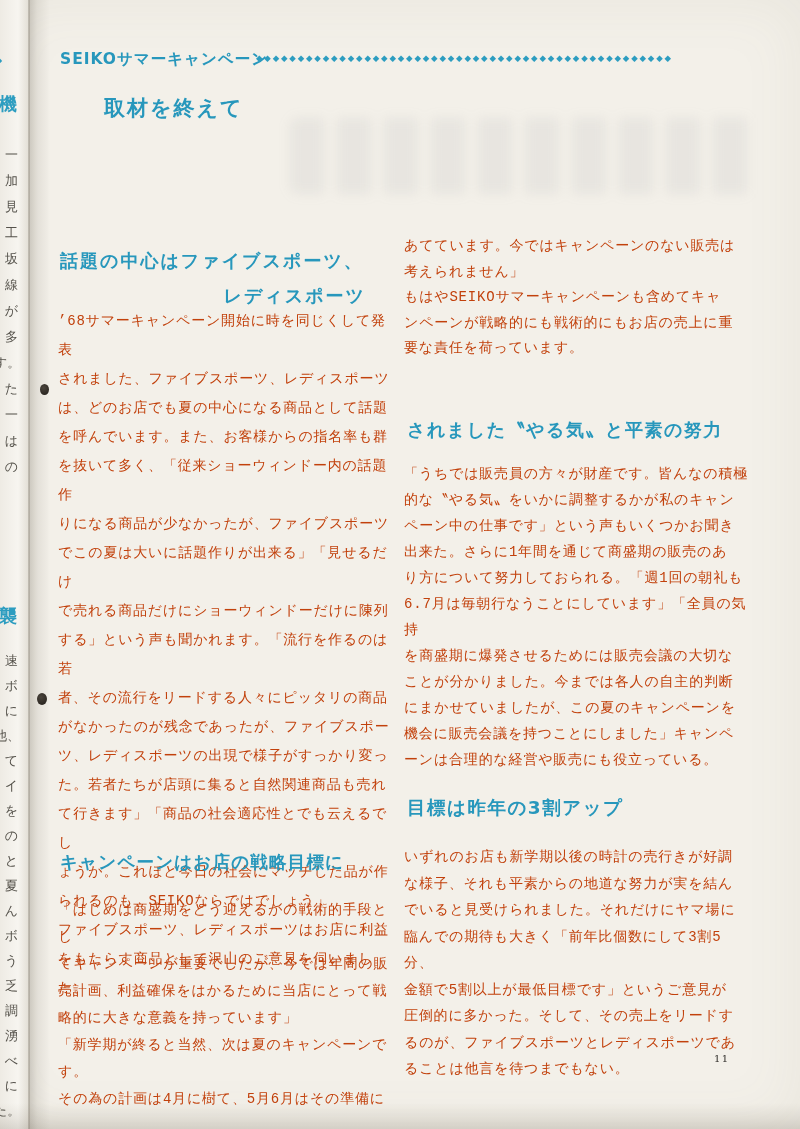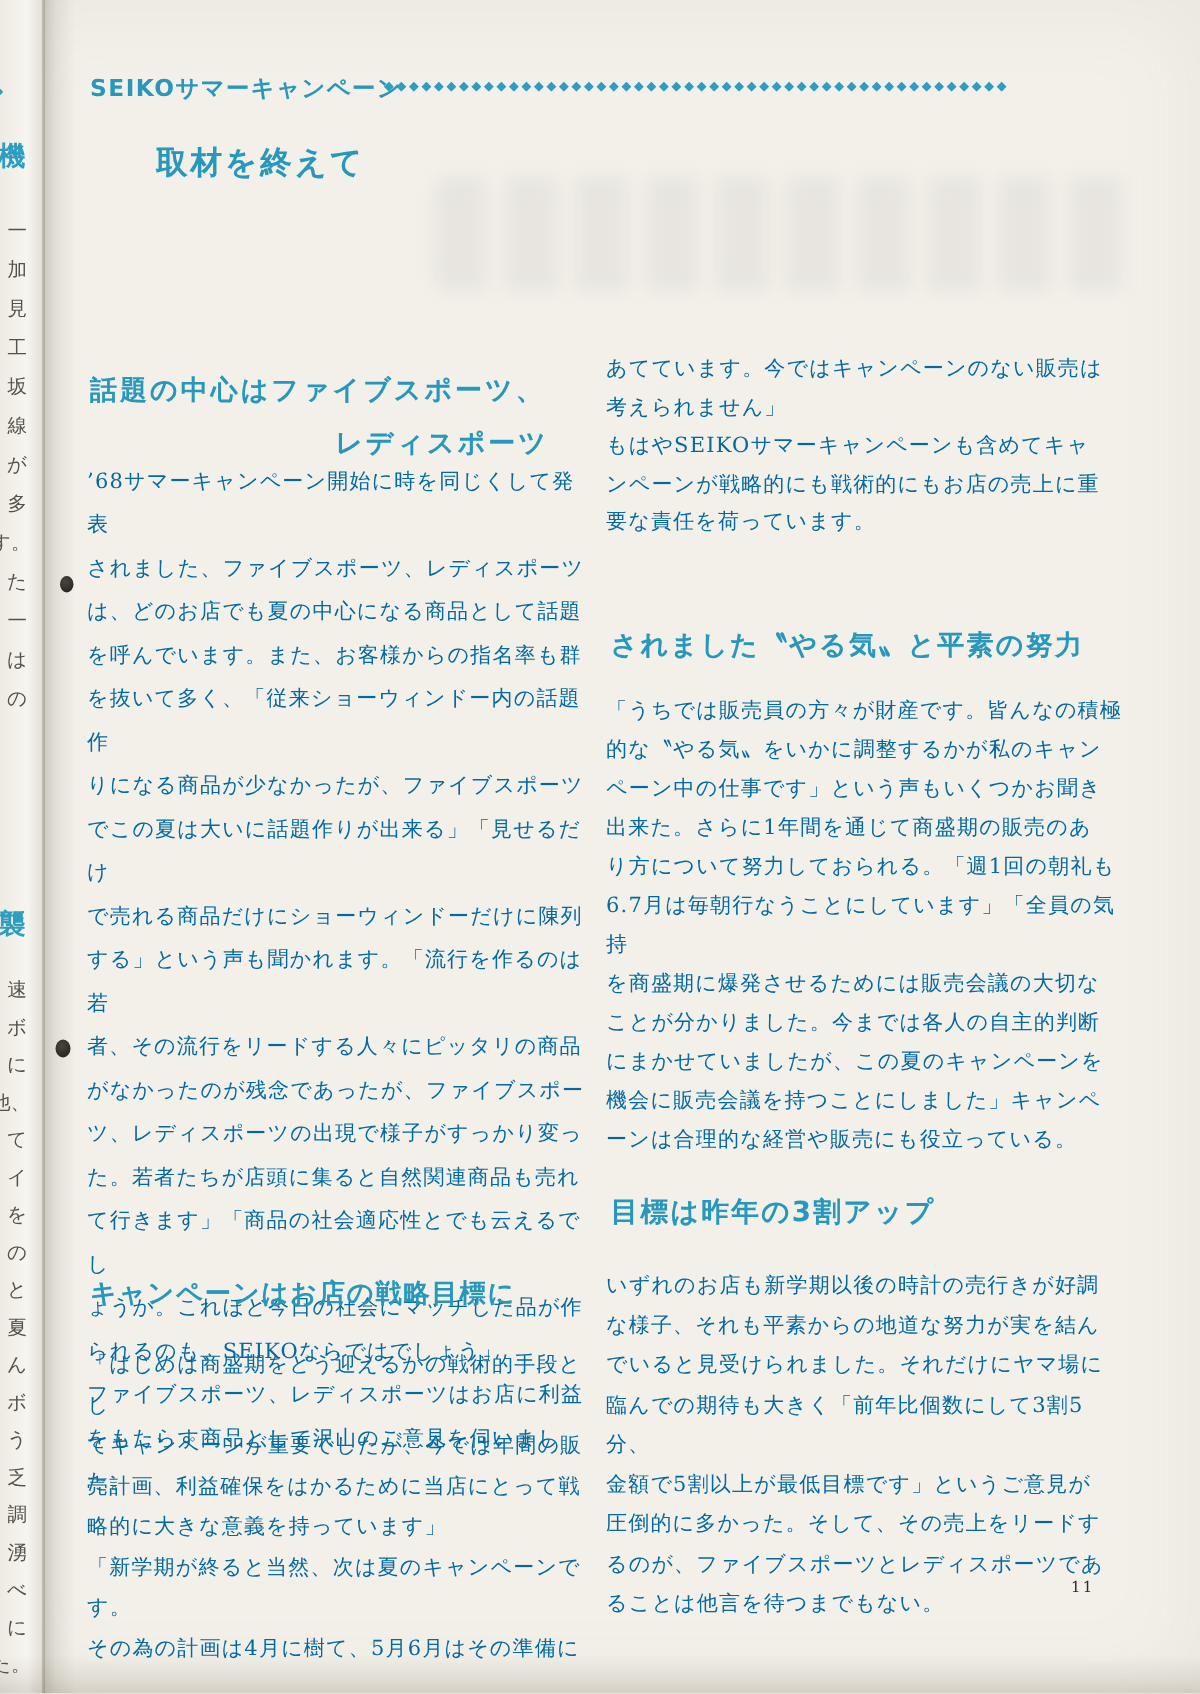--- a/index.html
+++ b/index.html
@@ -71,21 +71,21 @@
     font-weight:bold;color:#2797bc;
   }
   .h-s1{left:60px;top:243px;width:332px;font-size:18px;letter-spacing:2px;line-height:35px;}
   .h-s1 .l2{text-align:right;padding-right:26px;}
   .h-s2{left:60px;top:850px;font-size:17.5px;letter-spacing:1.2px;}
   .h-s3{left:407px;top:418px;font-size:18px;letter-spacing:1.5px;}
   .h-s4{left:407px;top:795px;font-size:18.5px;letter-spacing:1.5px;}
   
   .body-text{
     position:absolute;white-space:pre-line;
-    font-size:14px;letter-spacing:0.8px;color:#0369a1;
+    font-size:14px;letter-spacing:0.8px;color:#c2410c;font-family:Liberation Mono, monospace;
   }
   .b-s1{left:58px;top:307px;width:336px;line-height:29px;}
   .b-s2{left:58px;top:897px;width:336px;line-height:27px;}
   .b-cont{left:404px;top:234px;width:344px;line-height:25.5px;}
   .b-s3{left:404px;top:461px;width:344px;line-height:26px;}
   .b-s4{left:404px;top:844px;width:344px;line-height:26.5px;}
   .pagenum{
     position:absolute;left:714px;top:1053px;
     font-size:10px;letter-spacing:1.5px;color:#2f2d29;
   }

